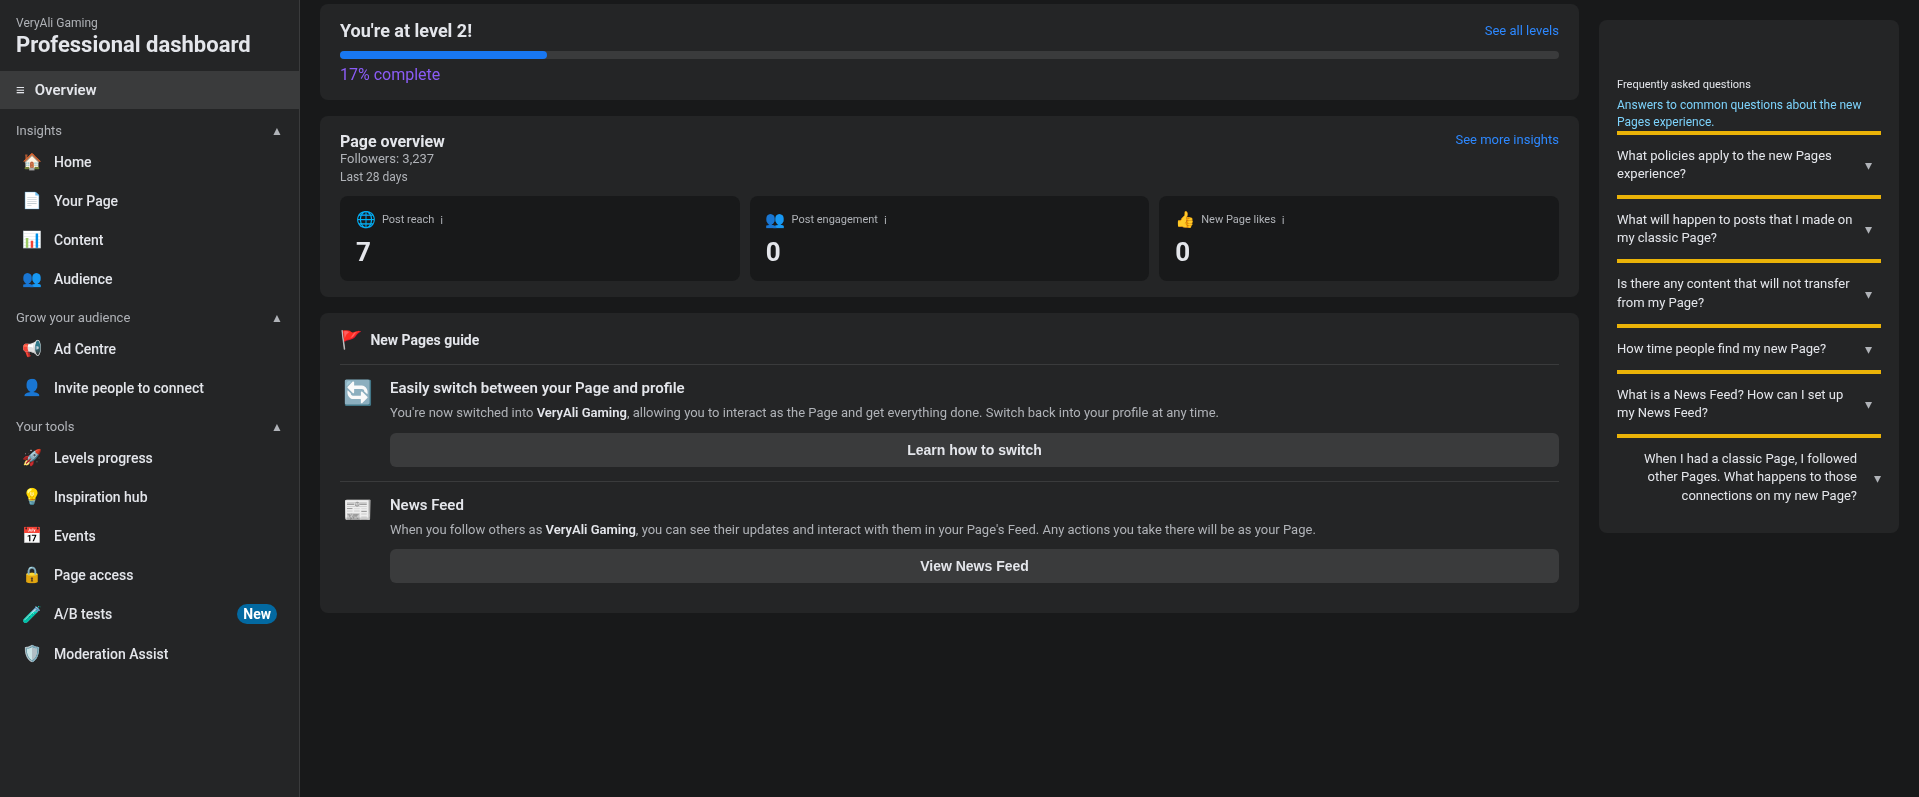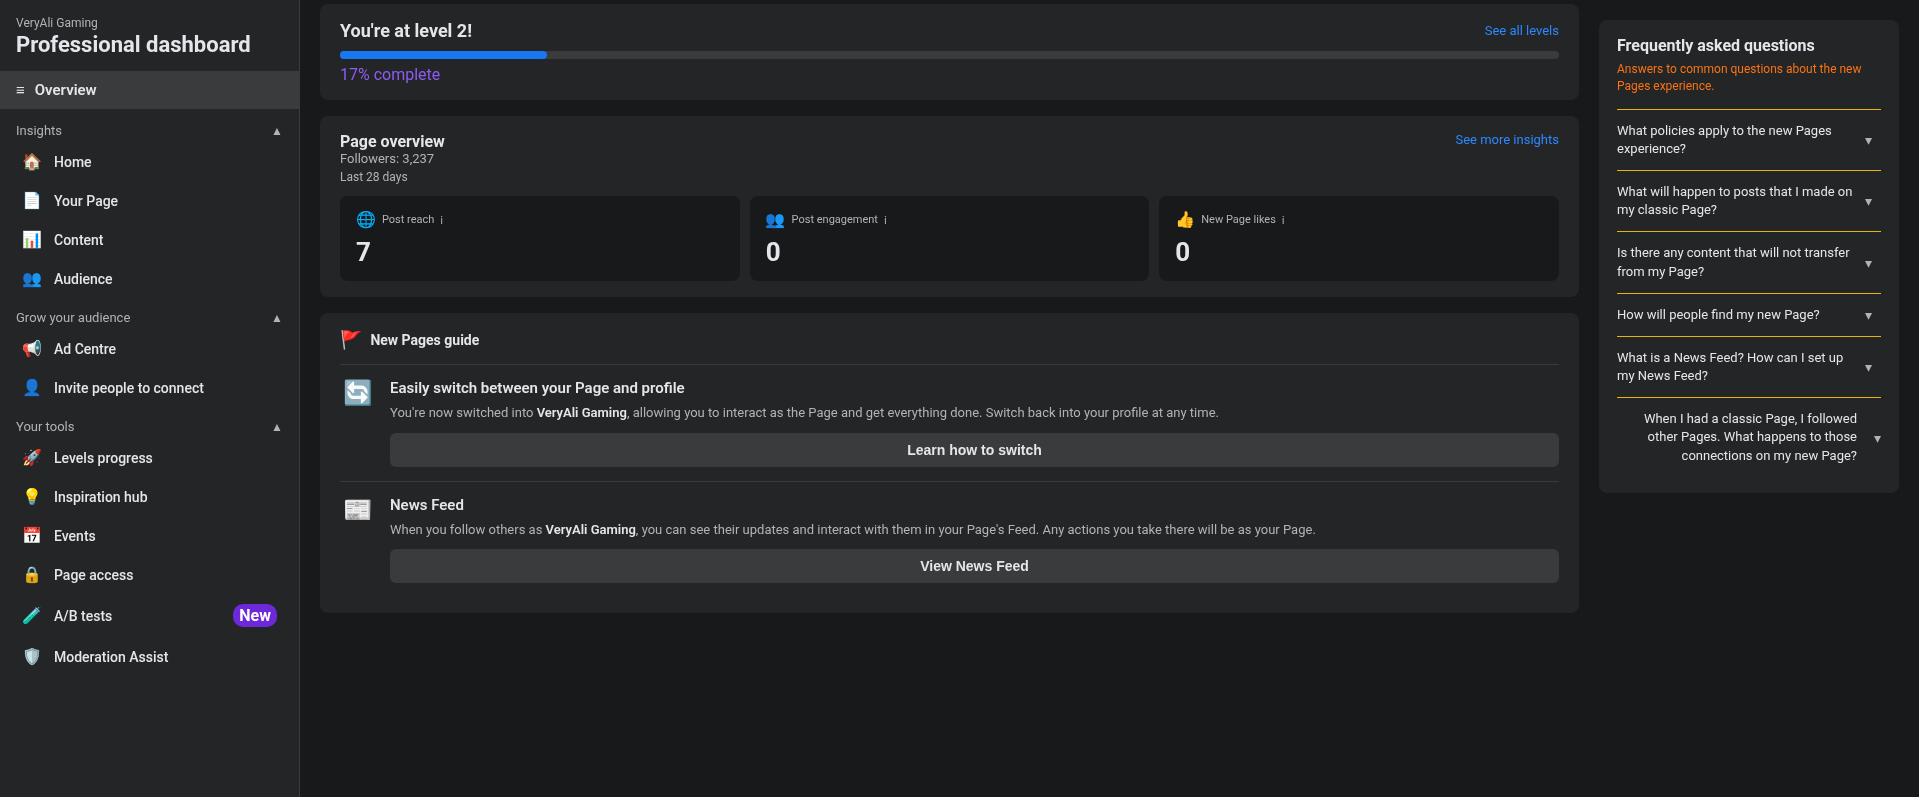--- a/index.html
+++ b/index.html
@@ -83,23 +83,23 @@
       width: 20px;
       text-align: center;
       color: #b0b3b8;
     }
     .nav-item .nav-label {
       font-size: 14px;
       font-weight: 500;
     }
     .badge-new {
       margin-left: auto;
-      background: #6d28d9;
+      background: #0369a1;
       color: #fff;
-      font-size: 16px;
+      font-size: 14px;
       font-weight: 700;
       padding: 2px 6px;
       border-radius: 10px;
     }
 
     
     .main-content {
       flex: 1;
       overflow-y: auto;
       background: #18191a;
@@ -300,33 +300,33 @@
       text-align: center;
     }
 
     
     .faq-card {
       background: #242526;
       border-radius: 8px;
       padding: 16px 18px;
     }
     .faq-title {
-      font-size: 16px;
-      font-weight: 700;
+      font-size: 11px;
+      font-weight: 400;
       color: #e4e6eb;
       margin-bottom: 6px;
+      margin-top: 42px;
     }
     .faq-subtitle {
       font-size: 12px;
-      color: #f97316;
-      margin-bottom: 14px;
+      color: #7dd3fc;
       line-height: 1.4;
     }
     .faq-item {
-      border-top: 1px solid #eab308;
+      border-top: 4px solid #eab308;
       padding: 12px 0;
       display: flex;
       justify-content: space-between;
       align-items: center;
       cursor: pointer;
     }
     .faq-item:last-child {
       border-bottom: none;
       text-align: right;
     }
@@ -525,21 +525,21 @@
         </div>
         <div class="faq-item">
           <span class="faq-question">What will happen to posts that I made on my classic Page?</span>
           <span class="faq-chevron">▾</span>
         </div>
         <div class="faq-item">
           <span class="faq-question">Is there any content that will not transfer from my Page?</span>
           <span class="faq-chevron">▾</span>
         </div>
         <div class="faq-item">
-          <span class="faq-question">How will people find my new Page?</span>
+          <span class="faq-question">How time people find my new Page?</span>
           <span class="faq-chevron">▾</span>
         </div>
         <div class="faq-item">
           <span class="faq-question">What is a News Feed? How can I set up my News Feed?</span>
           <span class="faq-chevron">▾</span>
         </div>
         <div class="faq-item">
           <span class="faq-question">When I had a classic Page, I followed other Pages. What happens to those connections on my new Page?</span>
           <span class="faq-chevron">▾</span>
         </div>

